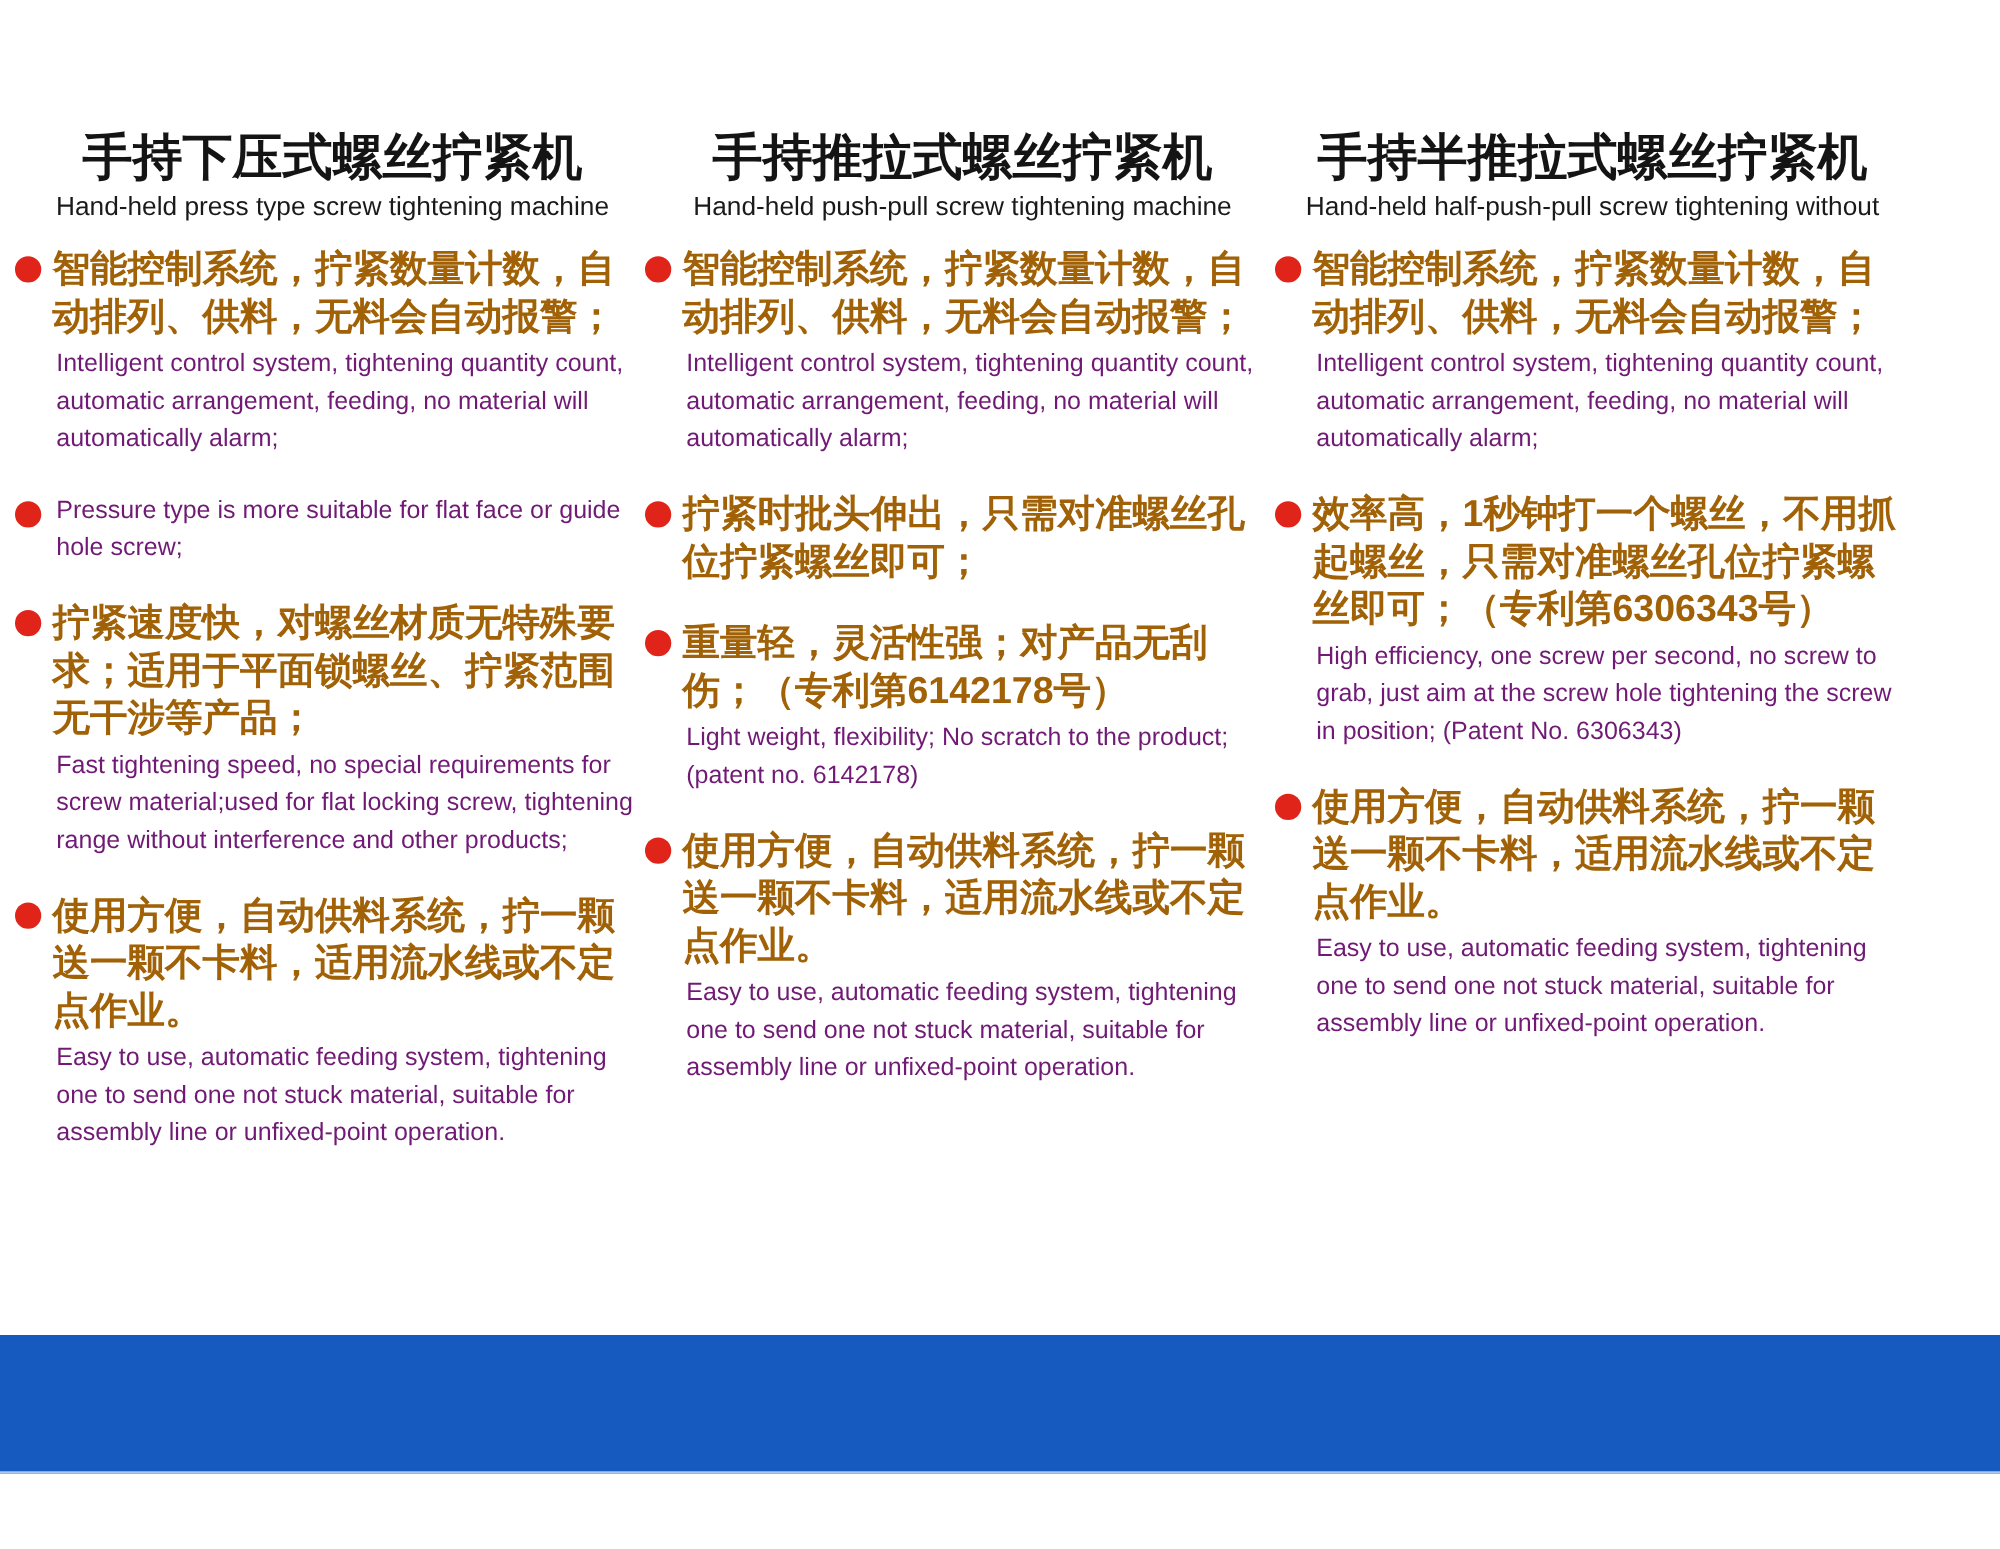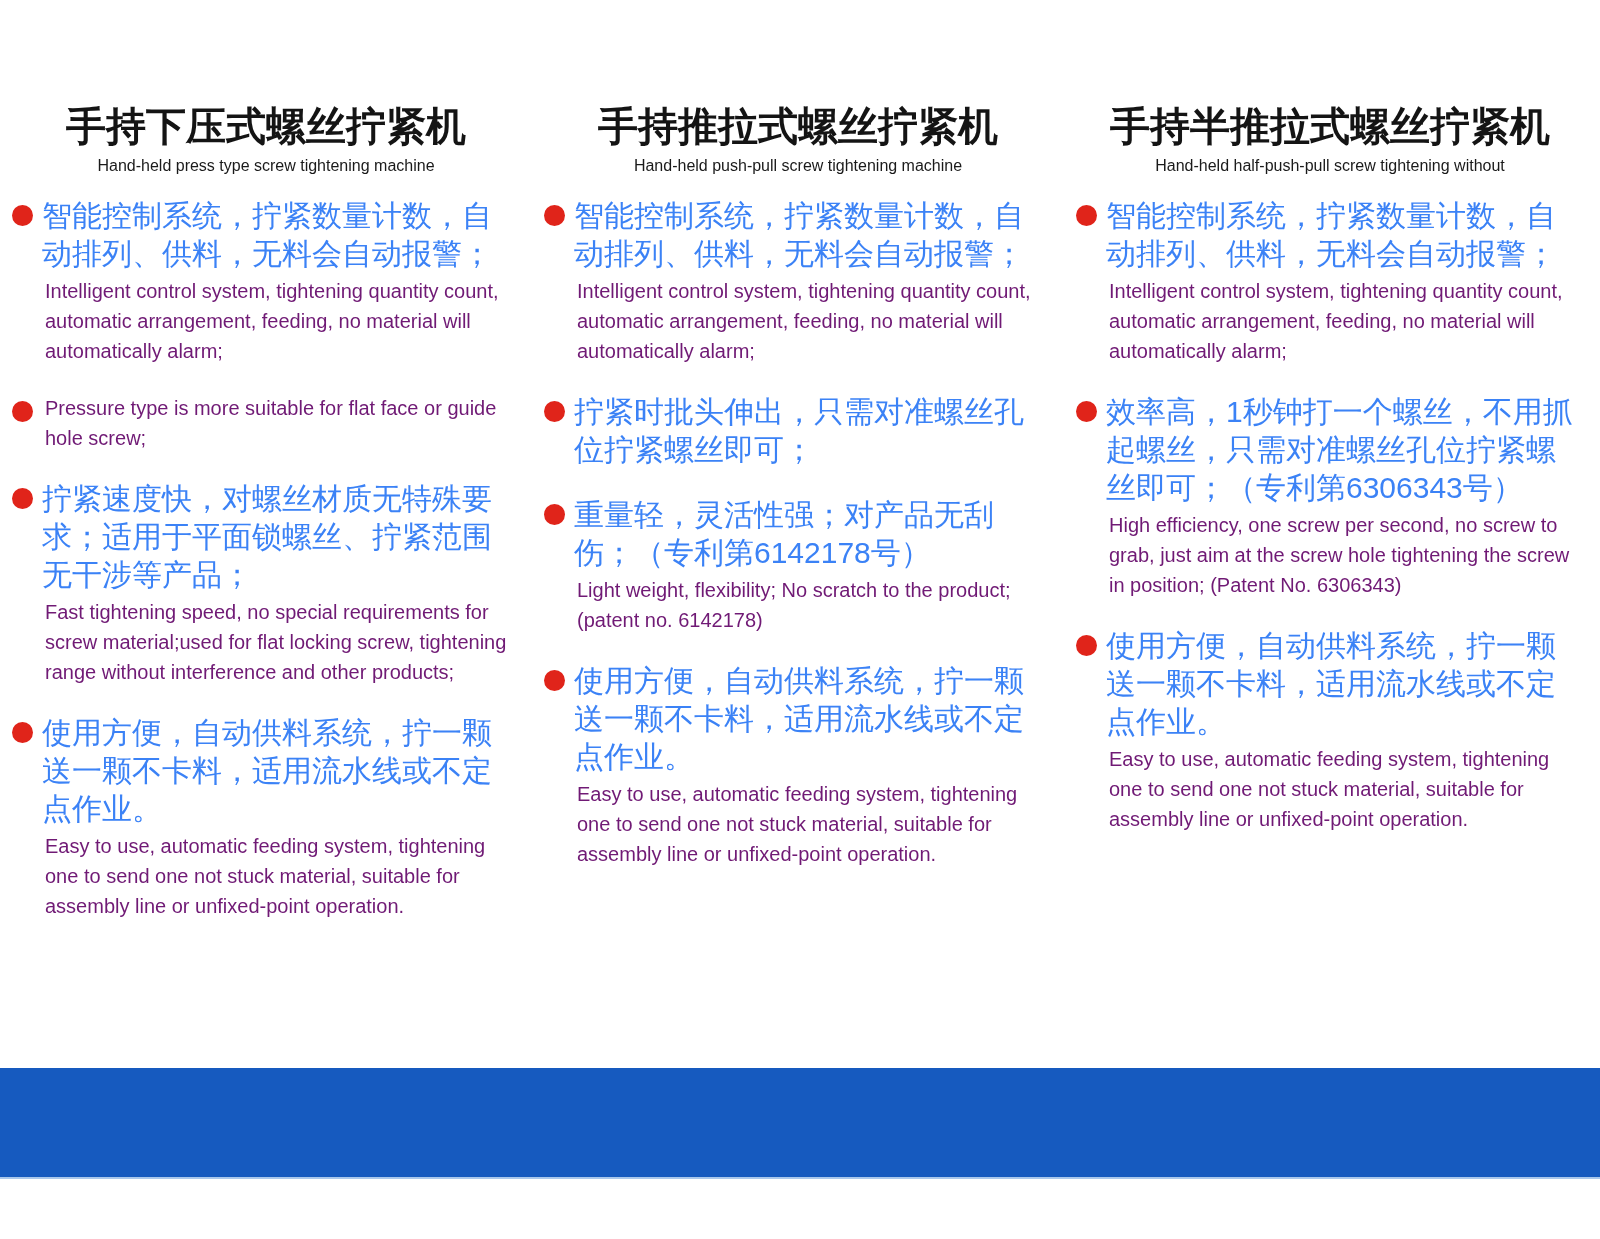--- a/index.html
+++ b/index.html
@@ -10,40 +10,39 @@
   body {
     width: 1600px;
     height: 1239px;
     position: relative;
     overflow: hidden;
     font-family: "Liberation Sans", sans-serif;
     color: #161616;
   }
   .columns {
     display: flex;
-    gap: 28px;
     padding: 102px 14px 0 14px;
     box-sizing: border-box;
     width: 1600px;
   }
   .column {
     flex: 0 0 504px;
     width: 504px;
   }
   .title-zh {
     margin: 0;
     font-size: 40px;
     line-height: 48px;
     font-weight: bold;
     text-align: center;
     color: #141414;
     white-space: nowrap;
   }
   .title-en {
-    font-size: 16px;
+    font-size: 21px;
     line-height: 26px;
     margin-top: 3px;
     text-align: center;
     color: #1a1a1a;
     white-space: nowrap;
   }
   .features {
     list-style: none;
     margin: 18px 0 0 0;
     padding: 0;
@@ -58,22 +57,22 @@
     left: -2px;
     top: 8px;
     width: 21px;
     height: 21px;
     border-radius: 50%;
     background: #e0241a;
   }
   .feature .zh {
     font-size: 30px;
     line-height: 38px;
-    font-weight: 400;
-    color: #3b82f6;
+    font-weight: 700;
+    color: #a16207;
   }
   .feature .en {
     font-size: 20px;
     line-height: 30px;
     margin-top: 3px;
     padding-left: 3px;
     color: #701a75;
   }
   .blue-band {
     position: absolute;

